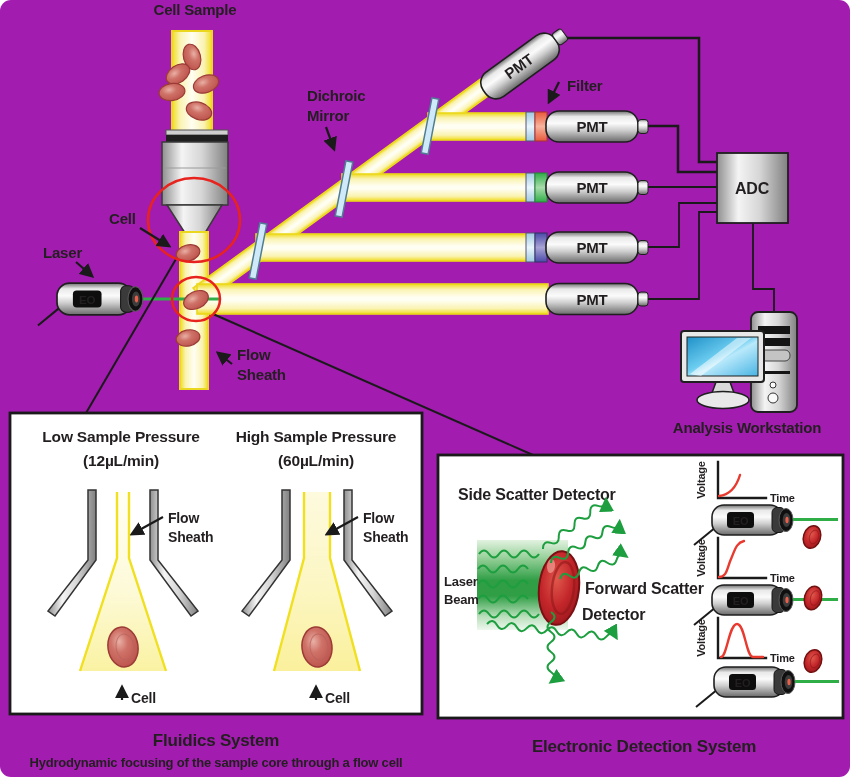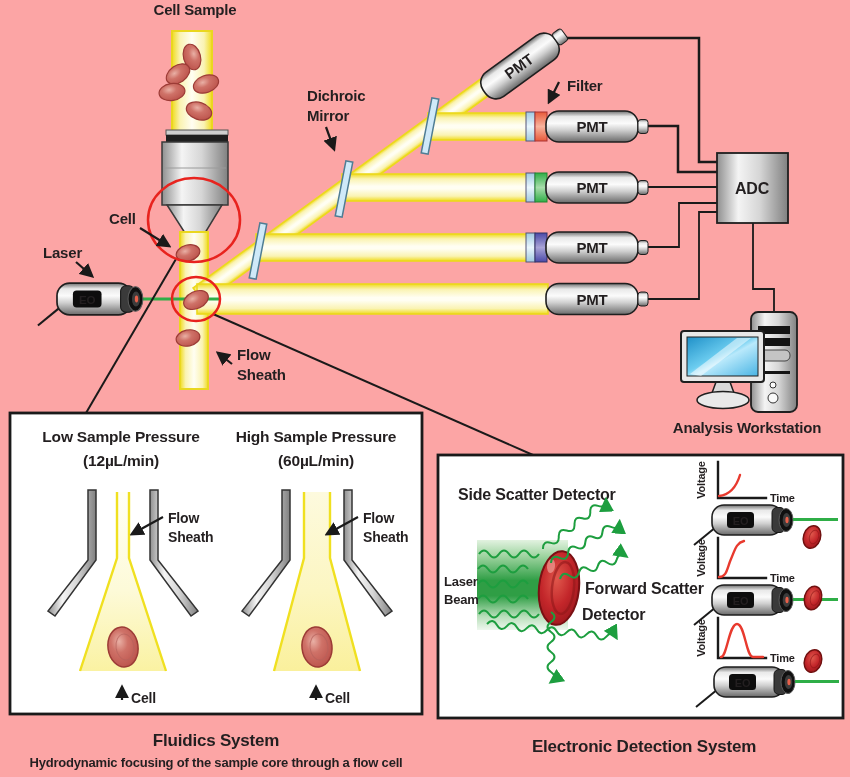--- a/index.html
+++ b/index.html
@@ -1,16 +1,16 @@
 <!DOCTYPE html>
 <html><head>
 <meta charset="utf-8">
 <style>
   html,body{margin:0;padding:0;background:#ffffff;}
-  .stage{position:relative;width:850px;height:777px;background:#fca5a5;overflow:hidden;}
+  .stage{position:relative;width:850px;height:777px;background:#a21caf;overflow:hidden;border-radius:11px;}
   .lbl{font-family:"Liberation Sans",sans-serif;font-weight:bold;fill:#231f20;letter-spacing:-0.2px;}
   .s11{font-size:11px}.s13{font-size:13px}.s14{font-size:14px}
   .s15{font-size:15px}.s155{font-size:15.5px}.s16{font-size:16px}.s17{font-size:17px}
   .axis{stroke:#1a1a1a;stroke-width:2.4;fill:none;stroke-linecap:square}
   .sig{stroke:#e83a2e;stroke-width:2.4;fill:none;stroke-linecap:round}
   .gbeam{stroke:#2fae47;stroke-width:3}
   .wavy{stroke:#1d9e3f;stroke-width:2;fill:none}
   .blk{stroke:#1a1a1a;stroke-width:2.2;fill:none}
   .wire{stroke:#1a1a1a;stroke-width:1.8;fill:none}
   .wirethick{stroke:#1a1a1a;stroke-width:2.5;fill:none}

